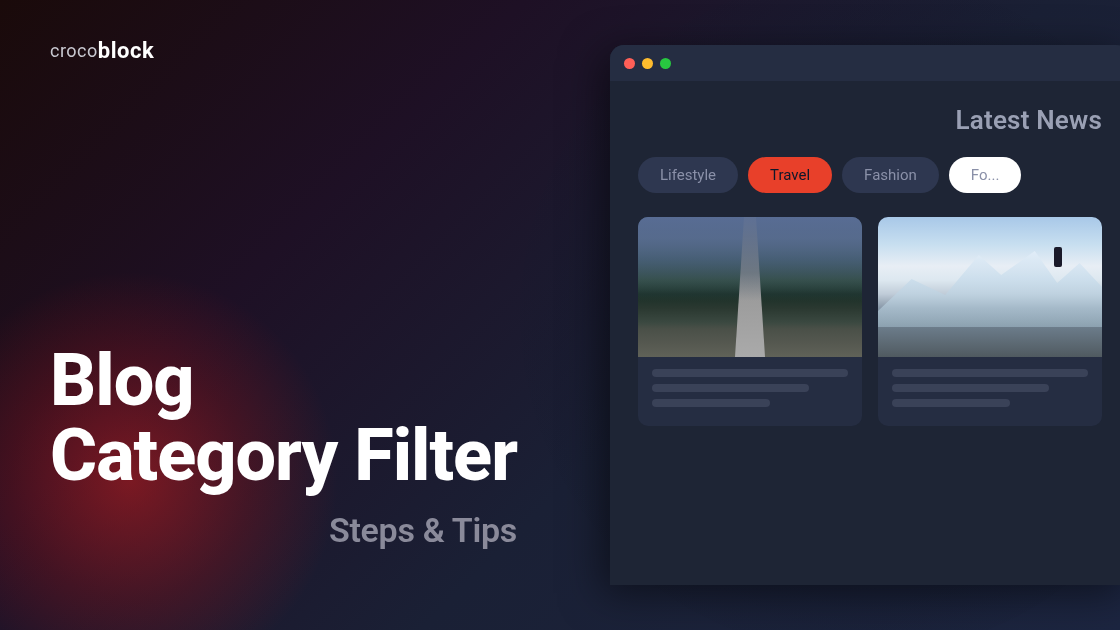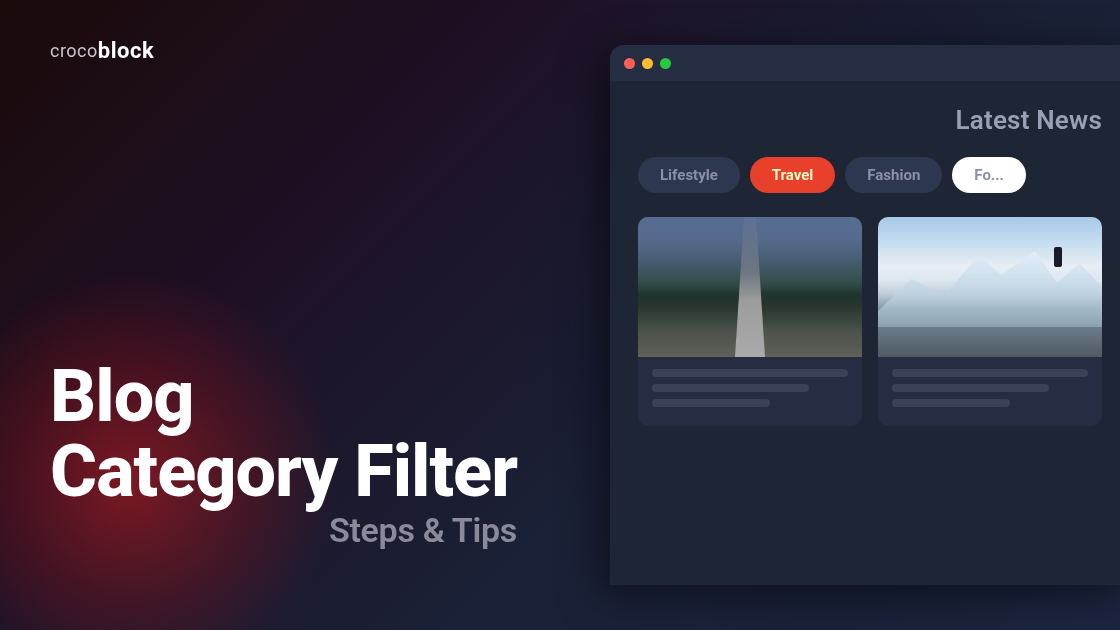--- a/index.html
+++ b/index.html
@@ -73,20 +73,21 @@
       left: 50px;
       bottom: 80px;
     }
 
     .main-title {
       font-size: 72px;
       font-weight: 800;
       color: #ffffff;
       line-height: 1.05;
       letter-spacing: -1px;
+      margin-bottom: 16px;
     }
 
     .subtitle {
       font-size: 34px;
       font-weight: 600;
       color: #8a8a9a;
       letter-spacing: -0.3px;
       text-align: right;
     }
 
@@ -140,33 +141,33 @@
       display: flex;
       gap: 10px;
       margin-bottom: 24px;
       flex-wrap: nowrap;
     }
 
     .tab {
       padding: 9px 22px;
       border-radius: 22px;
       font-size: 15px;
-      font-weight: 700;
+      font-weight: 400;
       cursor: pointer;
       white-space: nowrap;
     }
 
     .tab-default {
       background: #2e3750;
       color: #8a90a8;
     }
 
     .tab-active {
       background: #e8402a;
-      color: #fef9c3;
+      color: #0f172a;
     }
 
     .tab-more {
       background: #ffffff;
       color: #8a90a8;
       overflow: hidden;
       text-overflow: ellipsis;
     }
 
     

